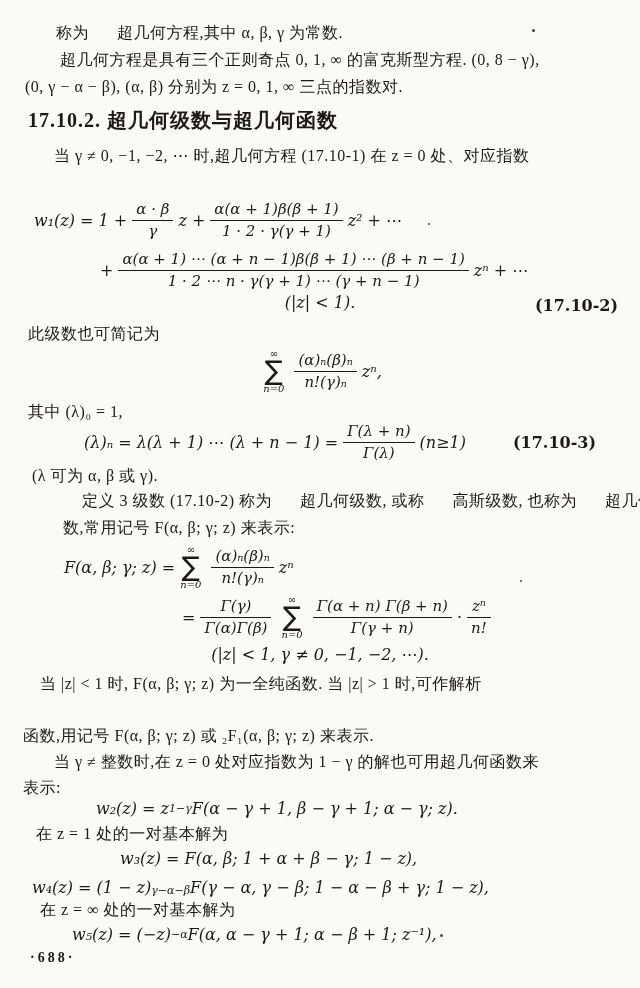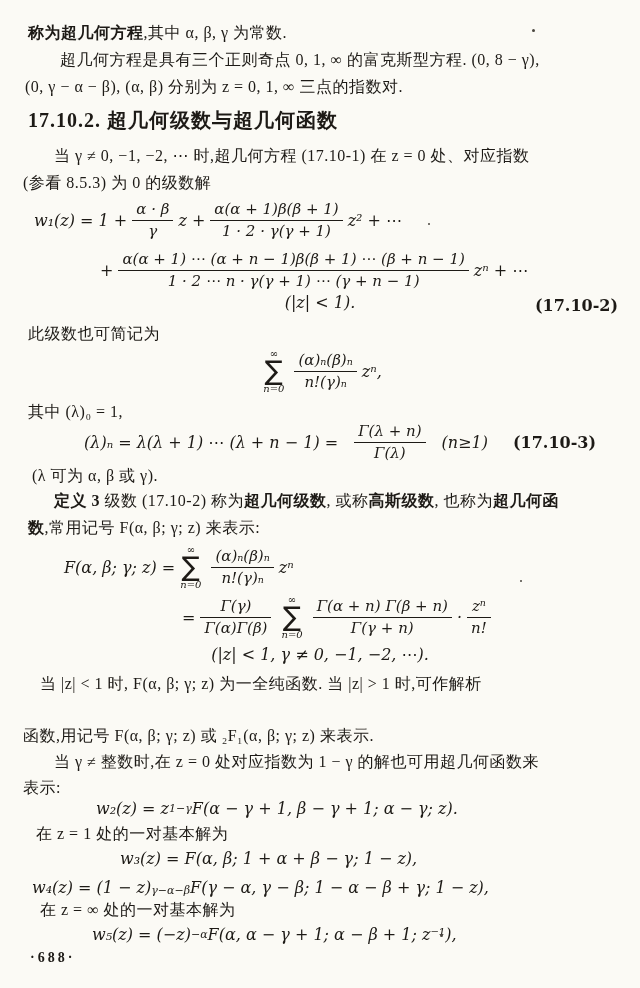--- a/index.html
+++ b/index.html
@@ -11,21 +11,21 @@
   }
   .page {
     position:relative; width:640px; height:988px;
     background:#fbfaf5;
     box-sizing:border-box;
   }
   .line {
     position:absolute; font-size:16px; line-height:25px; white-space:nowrap;
     letter-spacing:0.5px;
   }
-  .b { font-weight:bold; }
+  .b { font-weight:normal;margin-left:28px; }
   .heading {
     position:absolute; font-size:20px; font-weight:bold; letter-spacing:1px;
     white-space:nowrap;
   }
   .eqrow {
     position:absolute; display:flex; align-items:center;
     font-size:16px; white-space:nowrap;
     font-family:"DejaVu Serif","DejaVu Sans",serif; font-style:italic;
   }
   .frac { display:inline-block; text-align:center; vertical-align:middle; margin:0 5px; }
@@ -55,21 +55,20 @@
 
 <div class="page">
 
   <div class="line" style="top:20px; left:28px;"><span class="b">称为</span><span class="b">超几何方程</span><span>,其中 α, β, γ 为常数.</span></div>
   <div class="line" style="top:47px; left:60px;">超几何方程是具有三个正则奇点 0, 1, ∞ 的富克斯型方程.  (0, 8 − γ),</div>
   <div class="line" style="top:74px; left:25px;">(0, γ − α − β), (α, β) 分别为 z = 0, 1, ∞ 三点的指数对.</div>
 
   <div class="heading" style="top:107px; left:28px;"><span>17.10.2.</span> <span>超几何级数与超几何函数</span></div>
 
   <div class="line" style="top:143px; left:54px;">当 γ ≠ 0, −1, −2, ⋯ 时,超几何方程 (17.10-1) 在 z = 0 处、对应指数</div>
-  <div class="line" style="top:170px; left:23px;">(参看 8.5.3) 为 0 的级数解</div>
 
   <div class="eqrow" style="top:196px; left:34px; height:48px;">
     <span>w₁(z) = 1 +</span>
     <span class="frac">
         <span class="num">α · β</span>
         <span class="den">γ</span>
       </span>
     <span>z +</span>
     <span class="frac">
         <span class="num">α(α + 1)β(β + 1)</span>
@@ -102,34 +101,34 @@
       </span>
     <span class="frac">
         <span class="num">(α)ₙ(β)ₙ</span>
         <span class="den">n!(γ)ₙ</span>
       </span>
     <span>zⁿ,</span>
   </div>
 
   <div class="line" style="top:399px; left:28px;">其中 (λ)₀ = 1,</div>
 
-  <div class="eqrow" style="top:420px; left:84px; right:22px; height:44px;gap:11px;">
+  <div class="eqrow" style="top:420px; left:84px; right:22px; height:44px;">
     <span>(λ)ₙ = λ(λ + 1) ⋯ (λ + n − 1) =</span>
     <span class="frac">
         <span class="num">Γ(λ + n)</span>
         <span class="den">Γ(λ)</span>
       </span>
     <span>(n≥1)</span>
     <span class="tag">(17.10-3)</span>
   </div>
 
   <div class="line" style="top:463px; left:32px;">(λ 可为 α, β 或 γ).</div>
 
   <div class="line" style="top:488px; left:54px;"><span class="b">定义 3</span><span>  级数 (17.10-2) 称为</span><span class="b">超几何级数</span><span>, 或称</span><span class="b">高斯级数</span><span>, 也称为</span><span class="b">超几何函</span></div>
-  <div class="line" style="top:515px; left:28px;"><span class="b">数</span><span>,常用记号 F(α, β; γ; z) 来表示:</span></div>
+  <div class="line" style="top:515px; left:35px;"><span class="b">数</span><span>,常用记号 F(α, β; γ; z) 来表示:</span></div>
 
   <div class="eqrow" style="top:540px; left:64px; height:54px;">
     <span>F(α, β; γ; z) =</span>
     <span class="sum">
         <span class="lim">∞</span>
         <span class="sig">∑</span>
         <span class="lim">n=0</span>
       </span>
     <span class="frac">
         <span class="num">(α)ₙ(β)ₙ</span>
@@ -183,21 +182,21 @@
   </div>
 
   <div class="eqrow" style="top:871px; left:32px; height:26px;align-items:flex-end;">
     <span>w₄(z) = (1 − z)</span>
       <sup>γ−α−β</sup>
       <span>F(γ − α, γ − β; 1 − α − β + γ; 1 − z),</span>
   </div>
 
   <div class="line" style="top:897px; left:40px;">在 z = ∞ 处的一对基本解为</div>
 
-  <div class="eqrow" style="top:921px; left:72px; height:26px;margin-left:20px;">
+  <div class="eqrow" style="top:921px; left:72px; height:26px;">
     <span>w₅(z) = (−z)</span>
       <sup>−α</sup>
       <span>F(α, α − γ + 1; α − β + 1; z⁻¹),</span>
   </div>
 
   <div class="footer" style="top:950px; left:30px;">·688·</div>
 
   <div class="speck" style="top:29px; left:532px; width:3px; height:3px;"></div>
   <div class="speck" style="top:223px; left:428px; width:2px; height:2px;"></div>
   <div class="speck" style="top:580px; left:520px; width:2px; height:2px;"></div>

